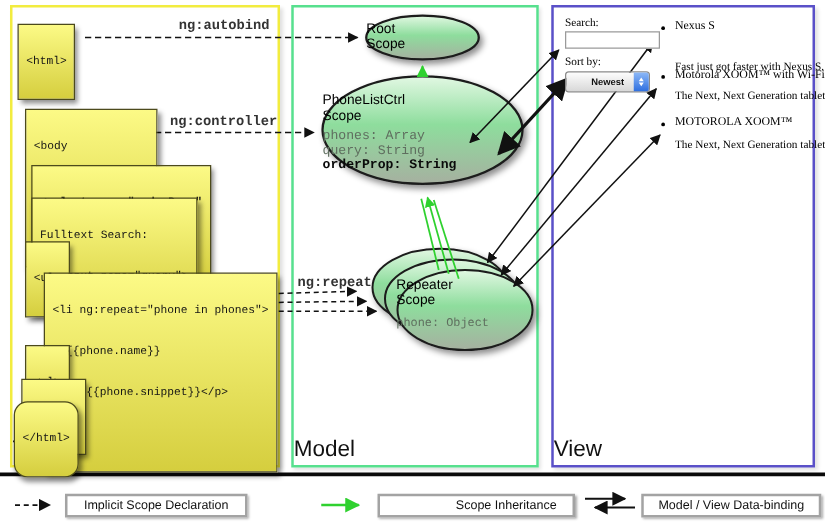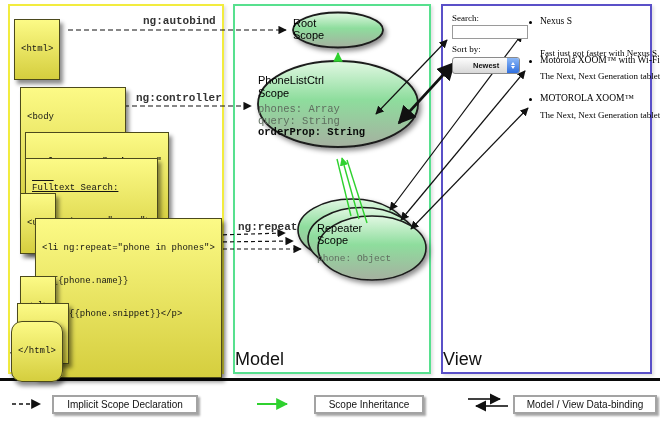--- a/index.html
+++ b/index.html
@@ -43,21 +43,21 @@
                         background:linear-gradient(#8cb8f7,#2f6fdf);display:flex;flex-direction:column;
                         align-items:center;justify-content:center;gap:1px;}
   .tri-up{width:0;height:0;border-left:2.5px solid transparent;border-right:2.5px solid transparent;
           border-bottom:3px solid #fff;}
   .tri-down{width:0;height:0;border-left:2.5px solid transparent;border-right:2.5px solid transparent;
             border-top:3px solid #fff;}
   .legend-box{position:absolute;z-index:10;top:395px;background:#fff;border:2px solid #a3a3a3;
               box-shadow:1.5px 1.5px 2px rgba(0,0,0,0.35);font-size:10px;color:#111;
               text-align:center;line-height:15px;height:15px;}
   #legend-implicit{left:52px;width:142px;}
-  #legend-inherit{left:314px;width:106px;}
+  #legend-inherit{left:302px;width:106px;padding-left:48px;}
   #legend-binding{left:513px;width:140px;}
 </style>
 </head>
 <body>
 
 <div id="stage">
 
   <div class="panel" id="panel-template">
     <div class="panel-label">Template</div>
   </div>
@@ -131,21 +131,21 @@
     <div>&lt;body</div>
     <div> ng:controller=</div>
     <div> "PhoneListCtrl"&gt;</div>
   </div>
 
   <div class="code-box bold" style="left:25px;top:132px;">
     <div>&lt;select name="orderProp"</div>
     <div>  ...&gt;</div>
   </div>
 
-  <div class="code-box" style="left:25px;top:158px;text-decoration:underline;">
+  <div class="code-box" style="left:25px;top:158px;">
     <div>Fulltext Search:</div>
     <div>  &lt;input name="query"&gt;</div>
   </div>
 
   <div class="code-box" style="left:20px;top:193px;">
     <div>&lt;ul&gt;</div>
   </div>
 
   <div class="code-box" style="left:35px;top:218px;">
     <div>&lt;li ng:repeat="phone in phones"&gt;</div>

